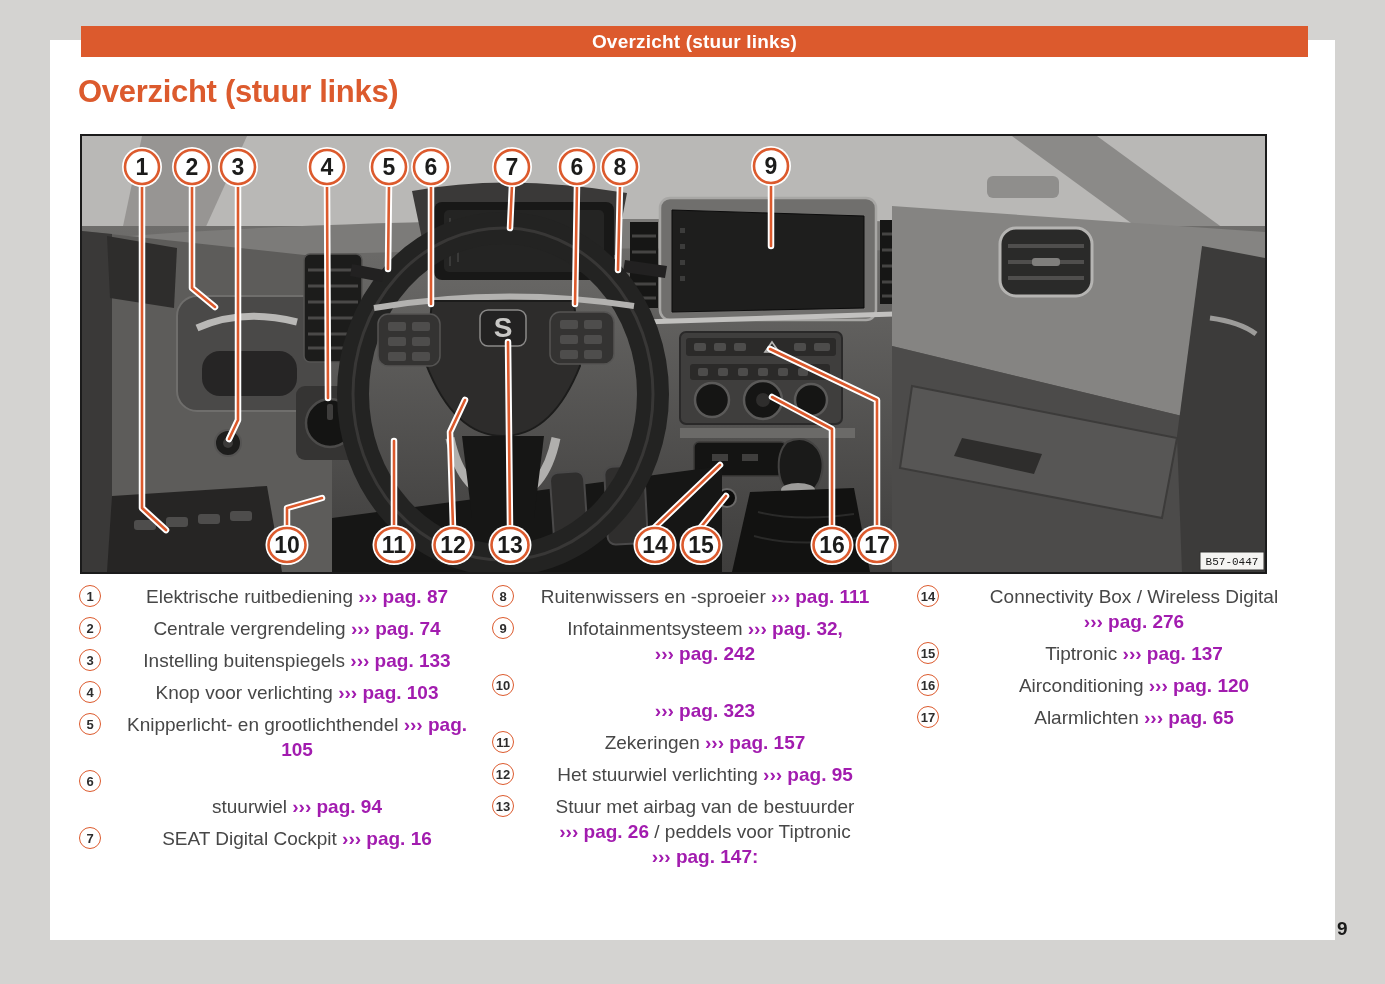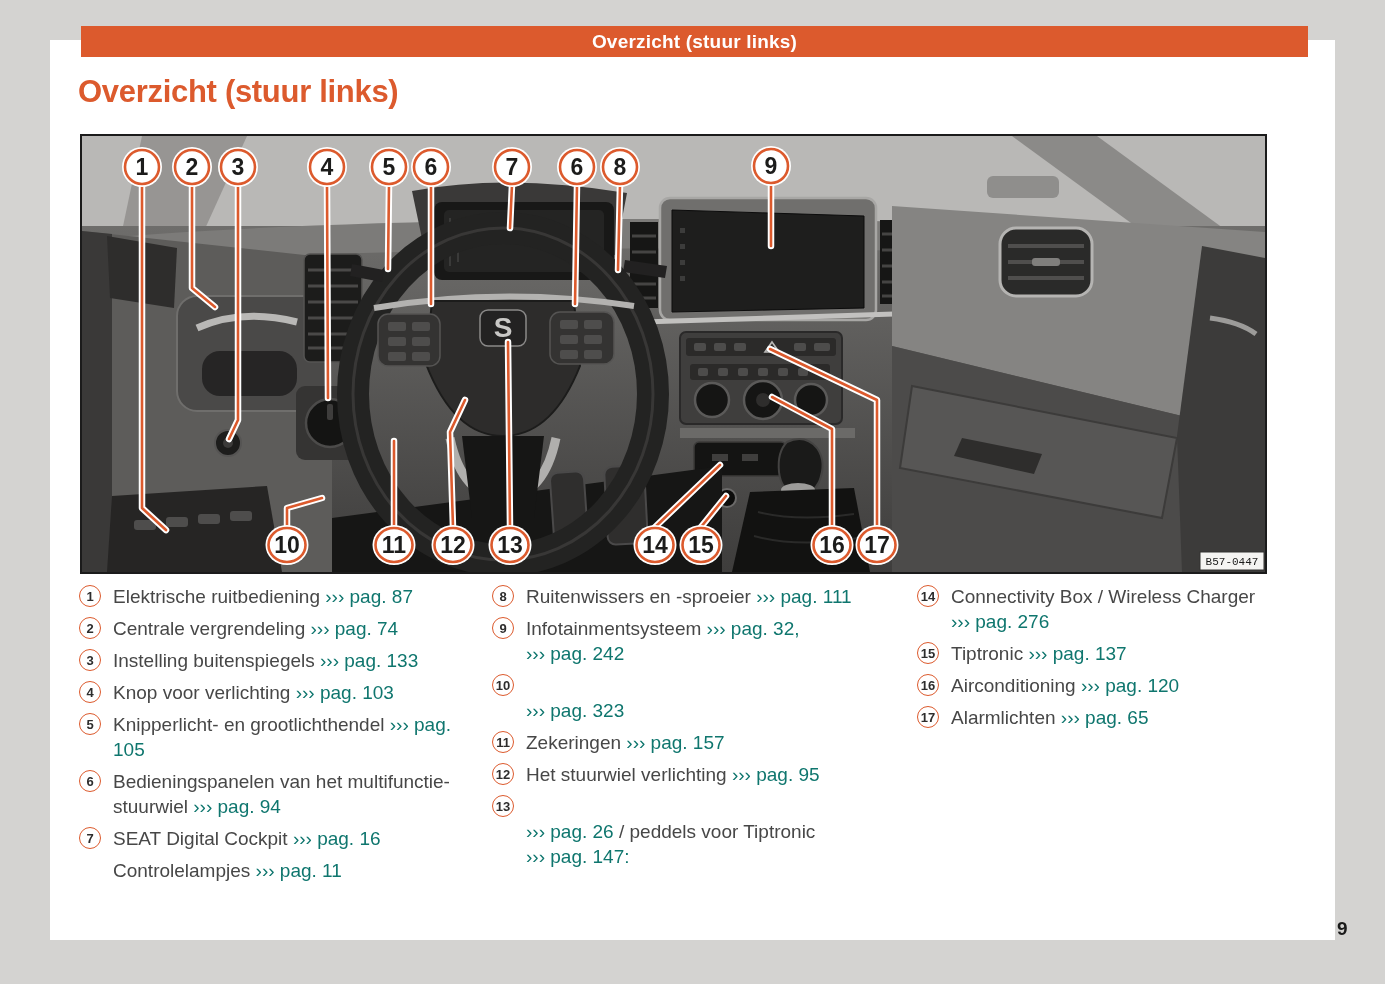--- a/index.html
+++ b/index.html
@@ -3,21 +3,21 @@
 <meta charset="utf-8">
 <style>
   :root{ --accent:#dc5a2d; }
   html,body{margin:0;padding:0;}
   body{
     width:1385px;height:984px;overflow:hidden;
     background:#d4d3d1;
     font-family:"Liberation Sans", sans-serif;
     position:relative;
   }
-  #screen{position:absolute;inset:0;}
+  #screen{position:absolute;inset:0;text-align:center;}
   .page{
     position:absolute;left:50px;top:40px;width:1285px;height:900px;
     background:#ffffff;
   }
   .header-bar{
     position:absolute;left:81px;top:26px;width:1227px;height:31px;
     background:var(--accent);
     display:flex;align-items:center;justify-content:center;
   }
   .header-bar span{
@@ -42,21 +42,21 @@
   .legend-item{display:flex;margin-bottom:7px;}
   .legend-num{
     flex:0 0 22px;height:22px;margin-right:12px;margin-top:1px;
     border:1.5px solid var(--accent);border-radius:50%;
     box-sizing:border-box;
     font-size:13px;font-weight:bold;color:#2d2d2d;
     display:flex;align-items:center;justify-content:center;
   }
   .legend-num.empty{border-color:transparent;}
   .legend-text{flex:1;}
-  .legend-text .ref{font-weight:normal;color:#0f766e;}
+  .legend-text .ref{font-weight:bold;color:#a21caf;}
   .page-number{
     position:absolute;left:1337px;top:918px;
     font-size:19px;font-weight:bold;color:#1a1a1a;
   }
   .lead-casing{fill:none;stroke:#ffffff;stroke-width:6.5;stroke-linecap:round;stroke-linejoin:round;}
   .lead{fill:none;stroke:var(--accent);stroke-width:2.6;stroke-linecap:round;stroke-linejoin:round;}
   .callout-halo{fill:#ffffff;}
   .callout-ring{fill:#ffffff;stroke:var(--accent);stroke-width:2.6;}
   .callout-num{font-family:"Liberation Sans",sans-serif;font-size:23px;font-weight:bold;fill:#1c1c1b;text-anchor:middle;}
   .fig-code{font-family:"Liberation Mono",monospace;font-size:11px;fill:#1c1c1b;}
@@ -368,30 +368,26 @@
       <div class="legend-item">
         <span class="legend-num">4</span>
         <div class="legend-text"><span>Knop voor verlichting </span><span class="ref">››› pag. 103</span></div>
       </div>
       <div class="legend-item">
         <span class="legend-num">5</span>
         <div class="legend-text"><span>Knipperlicht- en grootlichthendel </span><span class="ref">››› pag.</span><br><span class="ref">105</span></div>
       </div>
       <div class="legend-item">
         <span class="legend-num">6</span>
-        <div class="legend-text"><span>Bedieningspanelen van het multifunctie-</span><br><span>stuurwiel </span><span class="ref">››› pag. 94</span></div>
+        <div class="legend-text"><br><span>stuurwiel </span><span class="ref">››› pag. 94</span></div>
       </div>
       <div class="legend-item">
         <span class="legend-num">7</span>
         <div class="legend-text"><span>SEAT Digital Cockpit </span><span class="ref">››› pag. 16</span></div>
       </div>
-      <div class="legend-item">
-        <span class="legend-num empty"></span>
-        <div class="legend-text"><span>Controlelampjes </span><span class="ref">››› pag. 11</span></div>
-      </div>
     </div>
   <div class="legend-col col-2">
       <div class="legend-item">
         <span class="legend-num">8</span>
         <div class="legend-text"><span>Ruitenwissers en -sproeier </span><span class="ref">››› pag. 111</span></div>
       </div>
       <div class="legend-item">
         <span class="legend-num">9</span>
         <div class="legend-text"><span>Infotainmentsysteem </span><span class="ref">››› pag. 32,</span><br><span class="ref">››› pag. 242</span></div>
       </div>
@@ -402,27 +398,27 @@
       <div class="legend-item">
         <span class="legend-num">11</span>
         <div class="legend-text"><span>Zekeringen </span><span class="ref">››› pag. 157</span></div>
       </div>
       <div class="legend-item">
         <span class="legend-num">12</span>
         <div class="legend-text"><span>Het stuurwiel verlichting </span><span class="ref">››› pag. 95</span></div>
       </div>
       <div class="legend-item">
         <span class="legend-num">13</span>
-        <div class="legend-text"><br><span class="ref">››› pag. 26</span><span> / peddels voor Tiptronic</span><br><span class="ref">››› pag. 147:</span></div>
+        <div class="legend-text"><span>Stuur met airbag van de bestuurder</span><br><span class="ref">››› pag. 26</span><span> / peddels voor Tiptronic</span><br><span class="ref">››› pag. 147:</span></div>
       </div>
     </div>
   <div class="legend-col col-3">
       <div class="legend-item">
         <span class="legend-num">14</span>
-        <div class="legend-text"><span>Connectivity Box / Wireless Charger</span><br><span class="ref">››› pag. 276</span></div>
+        <div class="legend-text"><span>Connectivity Box / Wireless Digital</span><br><span class="ref">››› pag. 276</span></div>
       </div>
       <div class="legend-item">
         <span class="legend-num">15</span>
         <div class="legend-text"><span>Tiptronic </span><span class="ref">››› pag. 137</span></div>
       </div>
       <div class="legend-item">
         <span class="legend-num">16</span>
         <div class="legend-text"><span>Airconditioning </span><span class="ref">››› pag. 120</span></div>
       </div>
       <div class="legend-item">

